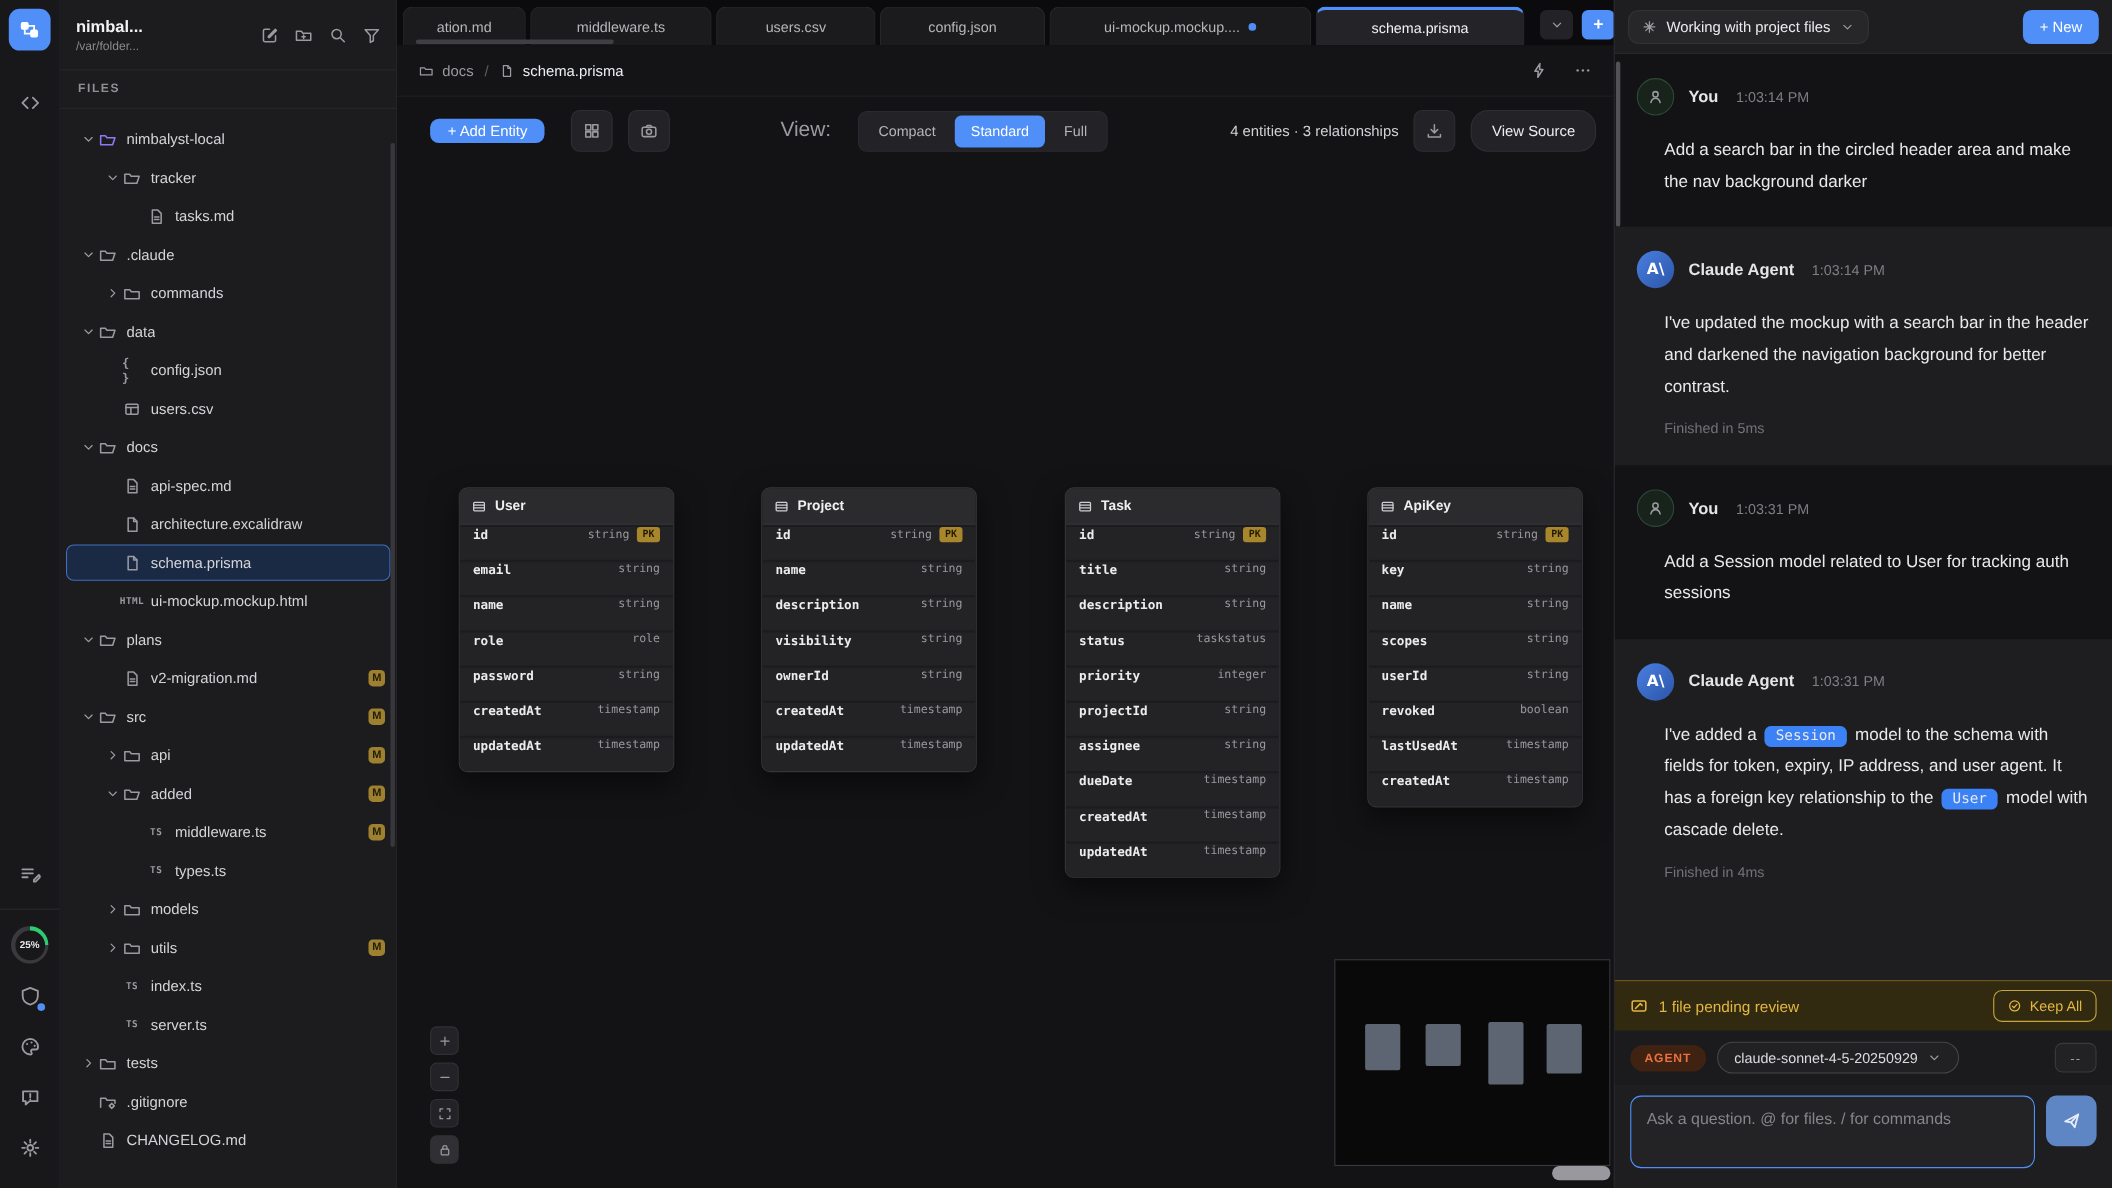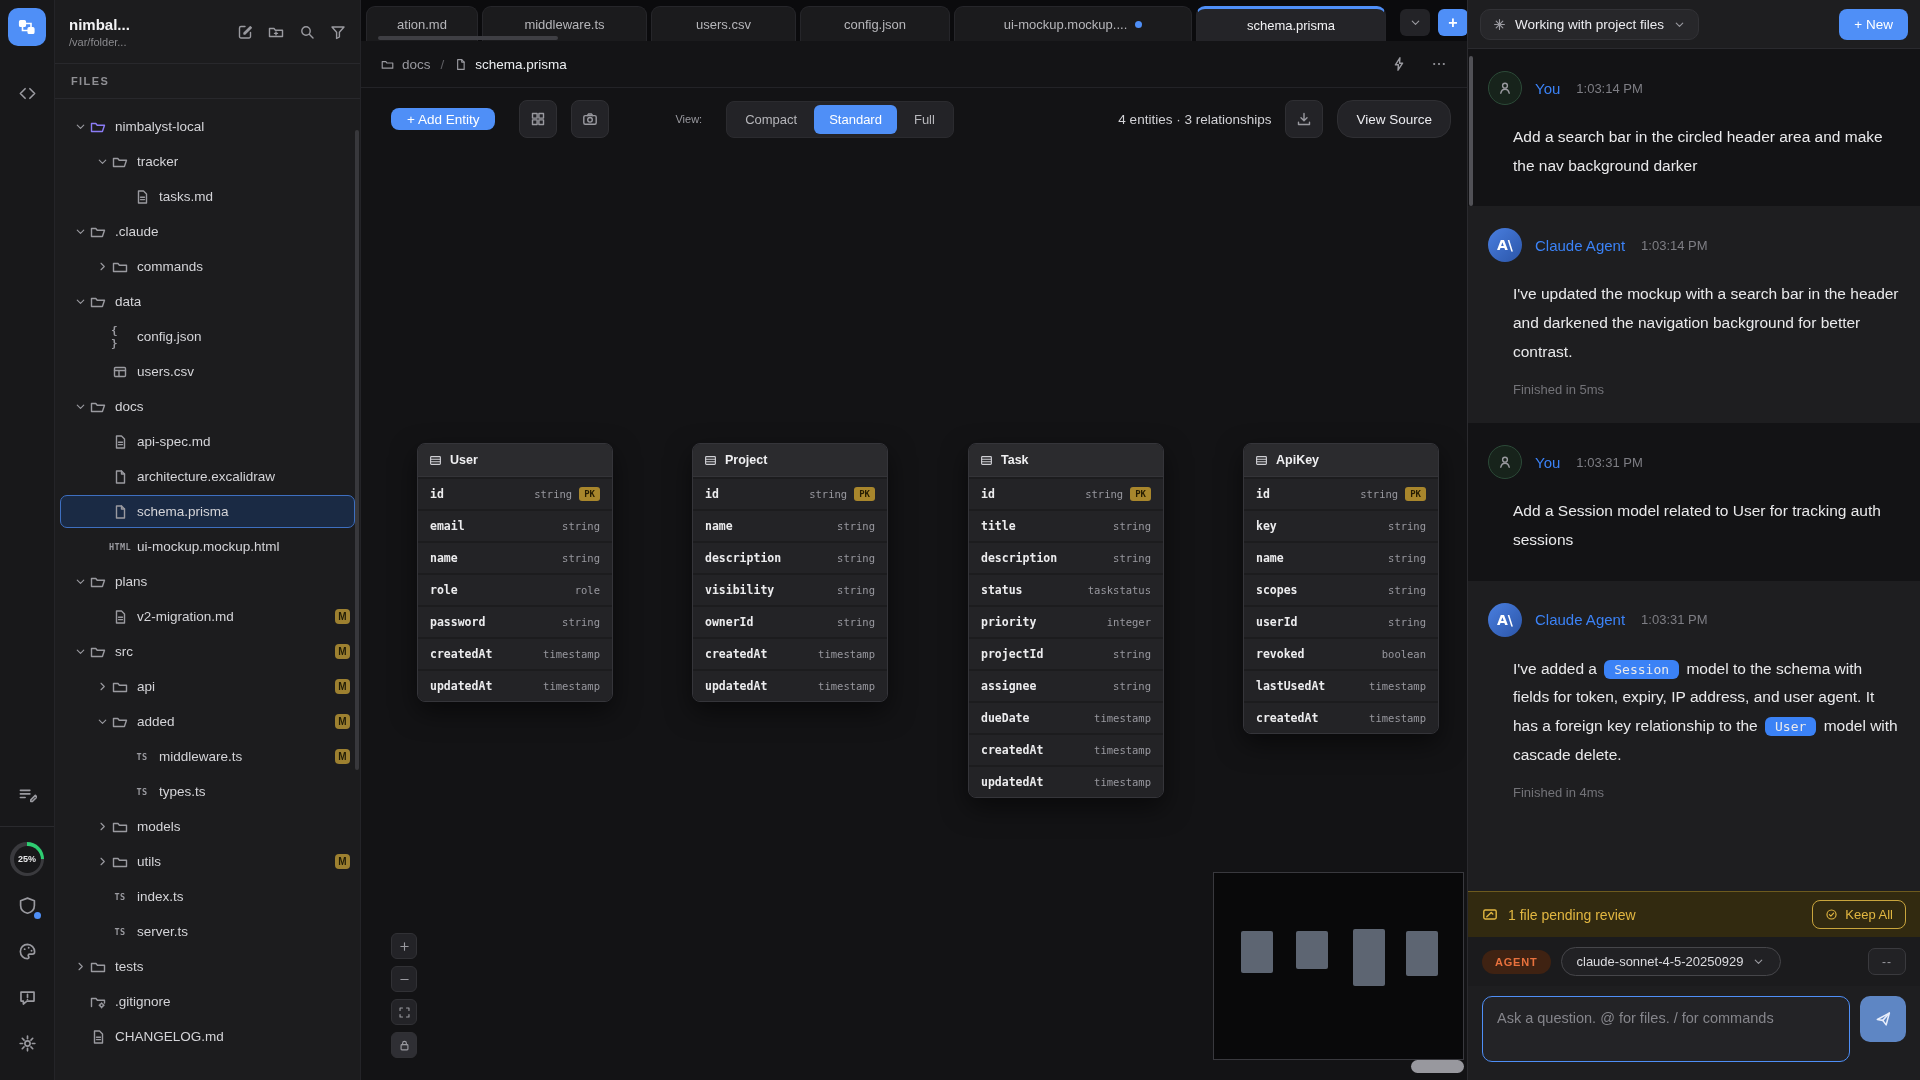--- a/index.html
+++ b/index.html
@@ -59,32 +59,32 @@
   .crumb-folder{color:#9a9aa0}
   .crumb-sep{color:#5f5f63;margin:0 2px}
   .crumb-file{color:#eceff2}
   .crumb-actions{margin-left:auto;display:flex;gap:24px;align-items:center}
 
   .canvas{flex:1;position:relative;background:#131315;overflow:hidden}
   .toolbar{position:absolute;top:12px;left:30px;right:16px;display:flex;align-items:center;gap:14px;z-index:5}
   .btn-primary{background:#4f8ff7;color:#fff;border-radius:8px;padding:0 16px;height:22px;display:flex;align-items:center;font-size:13.5px;border:none}
   .ibtn{width:38px;height:38px;background:#232327;border:1px solid #2f2f33;border-radius:8px;display:grid;place-items:center;color:#d0d0d4}
   .ibtn.gap{margin-left:10px}
-  .view-label{color:#9a9aa0;font-size:11px;margin-left:52px}
+  .view-label{color:#9a9aa0;font-size:19px;margin-left:86px}
   .seg{display:flex;background:#232327;border:1px solid #2b2b2f;border-radius:8px;padding:3px;gap:2px;margin-left:10px}
   .seg .segbtn{border:none;background:transparent;color:#b6b6ba;font-size:13px;padding:7px 15px;border-radius:6px;cursor:default}
   .seg .segbtn.on{background:#4f8ff7;color:#fff}
   .stats{margin-left:auto;color:#d2d2d6;font-size:13.5px}
   .vs-btn{height:38px;padding:0 18px;background:#232327;border:1px solid #2f2f33;border-radius:16px;color:#ececf0;font-size:13.5px;display:flex;align-items:center}
 
   
   .ecard{position:absolute;width:196px;background:#1c1c1e;border:1px solid #35353a;border-radius:8px;box-shadow:0 10px 26px rgba(0,0,0,.5);overflow:hidden;z-index:3}
   .ehead{height:33px;background:#2b2b2e;display:flex;align-items:center;gap:8px;padding:0 11px;font-size:12.5px;font-weight:bold;color:#f0f0f2;border-bottom:1px solid #343438}
   .ehead .ic{color:#cfcfd4}
-  .erow{height:30px;background:#232326;display:flex;align-items:center;justify-content:space-between;padding:0 12px;margin-top:2px}
+  .erow{height:30px;background:#232326;display:flex;align-items:flex-start;justify-content:space-between;padding:0 12px;margin-top:2px}
   .erow:first-of-type{margin-top:0}
   .fname{font-family:"DejaVu Sans Mono",monospace;font-size:11.5px;color:#ececee;font-weight:bold}
   .frt{display:flex;align-items:center}
   .ftype{font-family:"DejaVu Sans Mono",monospace;font-size:10.5px;color:#98989f}
   .pk{background:#a8862c;color:#241b02;font-size:9px;font-weight:bold;padding:2px 5px;border-radius:3px;margin-left:7px;font-family:"DejaVu Sans Mono",monospace}
 
   .connectors{position:absolute;inset:0;z-index:2}
   .connectors *{stroke:#73737a;stroke-width:1.6;fill:none}
 
   .zctl{position:absolute;left:30px;top:845px;display:flex;flex-direction:column;gap:7px;z-index:6}
@@ -101,21 +101,21 @@
   .chat-head{height:49px;display:flex;align-items:center;padding:0 12px;border-bottom:1px solid #2a2a2e;gap:10px;flex:0 0 auto}
   .proj-pill{display:flex;align-items:center;gap:9px;background:#27272a;border:1px solid #323236;border-radius:10px;padding:7px 12px;font-size:13.5px;color:#ececf0}
   .new-btn{margin-left:auto;background:#4f8ff7;color:#fff;border-radius:8px;padding:8px 15px;font-size:13.5px;border:none}
   .chat-msgs{flex:1;overflow:hidden;display:flex;flex-direction:column}
   .msg{padding:22px 20px 26px}
   .msg.user{background:#131315}
   .mhead{display:flex;align-items:center;gap:13px}
   .avatar{width:34px;height:34px;border-radius:50%;display:grid;place-items:center;flex:0 0 auto}
   .avatar.u{background:#17231b;border:1.5px solid #2c4a38;color:#46c97c}
   .avatar.a{background:linear-gradient(135deg,#4a7fe0,#2b55a8);color:#fff;font-weight:bold;font-size:14px;font-family:"DejaVu Sans",sans-serif}
-  .mauthor{font-weight:normal;font-size:15px;color:#3b82f6}
+  .mauthor{font-weight:bold;font-size:15px;color:#e5e5e5}
   .mtime{color:#7e7e84;font-size:13px;margin-left:3px}
   .mbody{margin:18px 0 0 25px;font-size:15.5px;line-height:1.85;color:#e9e9eb}
   .code-chip{background:#3b82f6;border-radius:6px;padding:2px 10px;font-family:"DejaVu Sans Mono",monospace;font-size:13px;color:#eaeaec;margin:0 3px;white-space:nowrap}
   .mfoot{margin:16px 0 0 25px;font-size:13px;color:#737378}
   .chat-thumb{position:absolute;left:1px;top:56px;width:4px;height:150px;background:#515156;border-radius:2px}
 
   .pending{background:#322a10;border-top:1px solid #6d5a1e;display:flex;align-items:center;padding:0 14px;height:46px;gap:10px;color:#e2b741;font-size:14px;flex:0 0 auto}
   .pending .ic{color:#e2b741}
   .keep-btn{margin-left:auto;border:1px solid #c9a53d;background:transparent;border-radius:8px;padding:6px 12px;display:flex;gap:7px;align-items:center;font-size:13px;color:#e2b741}
   .keep-btn .ic{color:#e2b741}

